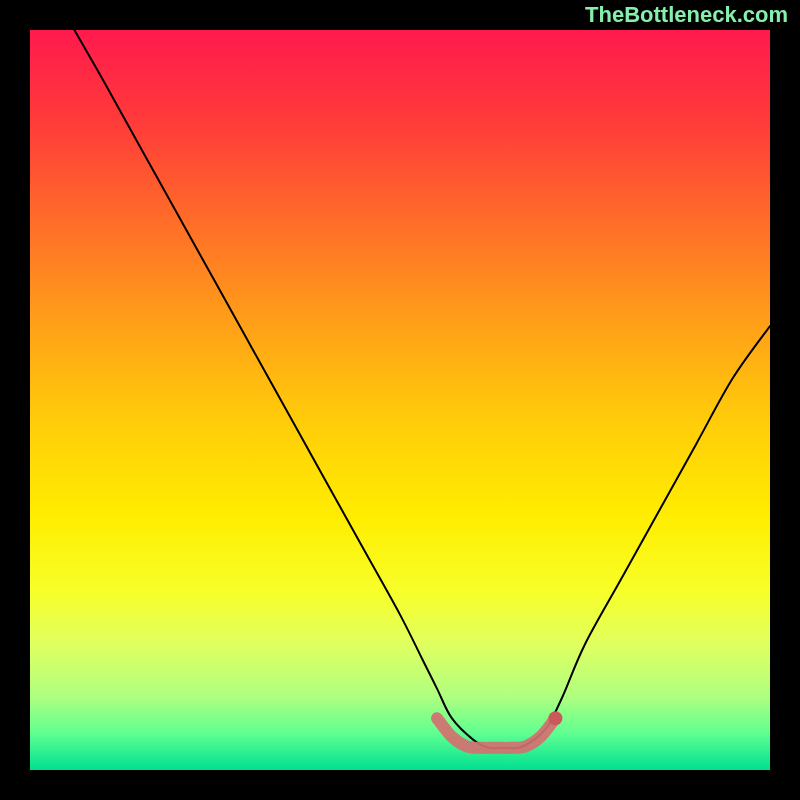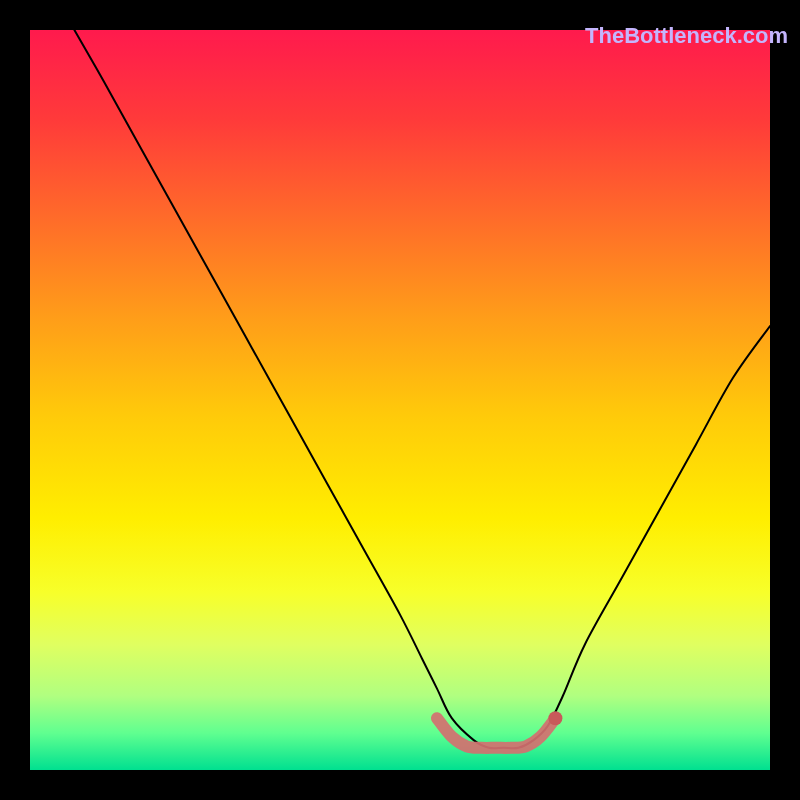--- a/index.html
+++ b/index.html
@@ -5,26 +5,26 @@
   body {
     margin: 0;
     padding: 0;
     width: 800px;
     height: 800px;
     background: #000000;
     overflow: hidden;
   }
   .watermark {
     position: absolute;
-    top: 23px;
+    top: 2px;
     right: 12px;
     font-family: Arial, sans-serif;
     font-size: 22px;
     font-weight: bold;
-    color: #c4b5fd;
+    color: #86efac;
     z-index: 10;
   }
   .plot-area {
     position: absolute;
     left: 30px;
     top: 30px;
     width: 740px;
     height: 740px;
     background: linear-gradient(to bottom,
       #ff1a4d 0%,

